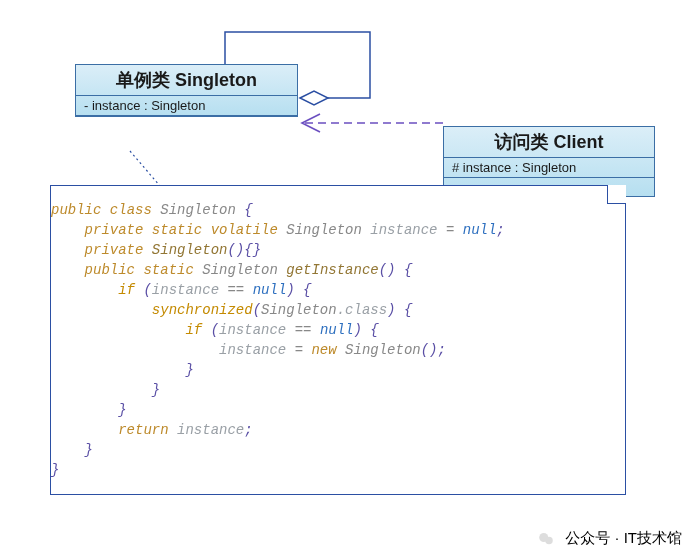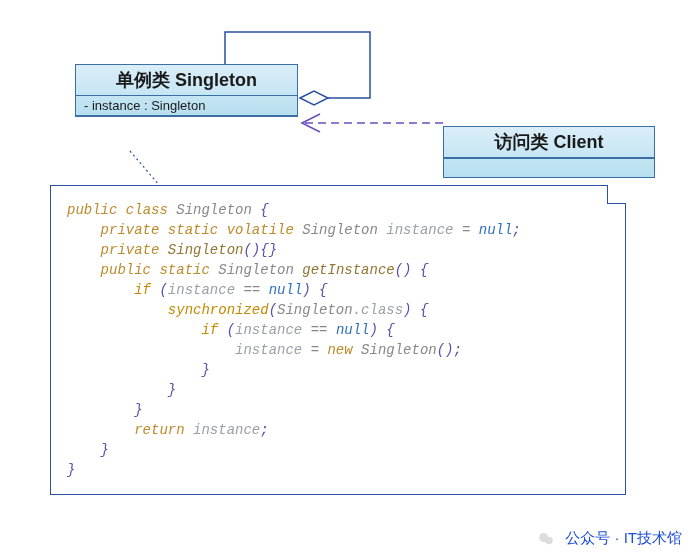--- a/index.html
+++ b/index.html
@@ -47,21 +47,21 @@
   
   .note {
     position: absolute;
     left: 50px;
     top: 185px;
     width: 576px;
     height: 310px;
     background: #ffffff;
     border: 1px solid #2b4fa3;
     box-sizing: border-box;
-    padding: 14px 16px;
+    padding: 14px 0;
   }
   .note-fold {
     position: absolute;
     right: -1px;
     top: -1px;
     width: 18px;
     height: 18px;
     background: #ffffff;
     border-left: 1px solid #2b4fa3;
     border-bottom: 1px solid #2b4fa3;
@@ -91,21 +91,21 @@
   .ctrl  { color: #c48a00; }   
   .var   { color: #9aa0a6; font-style: italic; }
   .lit   { color: #2d6fbf; }   
   .punct { color: #5a4fa5; }   
   .eq    { color: #888; }
 
   .watermark {
     position: absolute;
     right: 16px;
     bottom: 10px;
-    color: #1d4ed8;
+    color: #000000;
     font-size: 15px;
     display: flex;
     align-items: center;
     gap: 10px;
   }
   .watermark svg { opacity: .7; }
 </style>
 </head>
 <body>
 
@@ -124,20 +124,21 @@
   </svg>
 
   <div class="uml-class" style="left:75px; top:64px; width:223px;">
     <div class="uml-title">单例类 Singleton</div>
     <div class="uml-row">- instance : Singleton</div>
     <div class="uml-divider"></div>
   </div>
 
   <div class="uml-class" style="left:443px; top:85px; width:212px;margin-top:41px;">
     <div class="uml-title">访问类 Client</div>
+    <div class="uml-row"># instance : Singleton</div>
     <div class="uml-divider"></div>
     <div class="uml-row" style="height:14px"></div>
   </div>
 
   <div class="note">
     <div class="note-fold"></div>
 <pre class="code"><span class="kw">public</span> <span class="kw">class</span> <span class="type">Singleton</span> <span class="punct">{</span>
     <span class="kw">private</span> <span class="kw">static</span> <span class="kw">volatile</span> <span class="type">Singleton</span> <span class="var">instance</span> <span class="eq">=</span> <span class="lit">null</span><span class="punct">;</span>
     <span class="kw">private</span> <span class="mname">Singleton</span><span class="punct">(){}</span>
     <span class="kw">public</span> <span class="kw">static</span> <span class="type">Singleton</span> <span class="mname">getInstance</span><span class="punct">()</span> <span class="punct">{</span>

